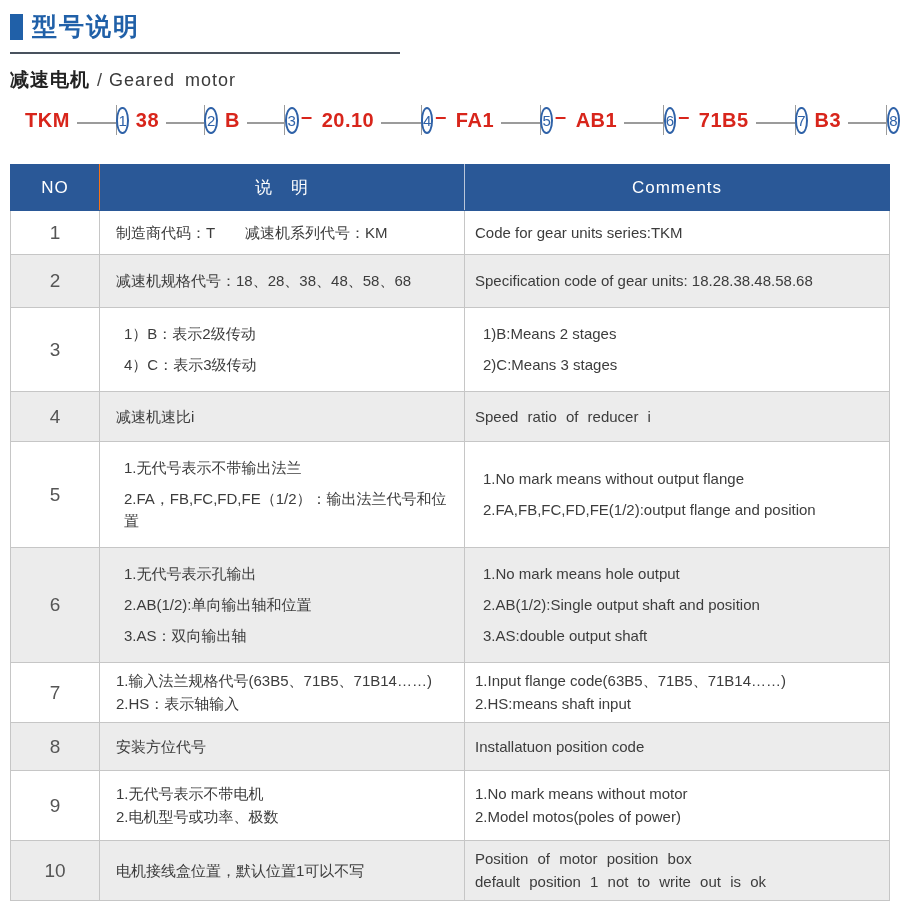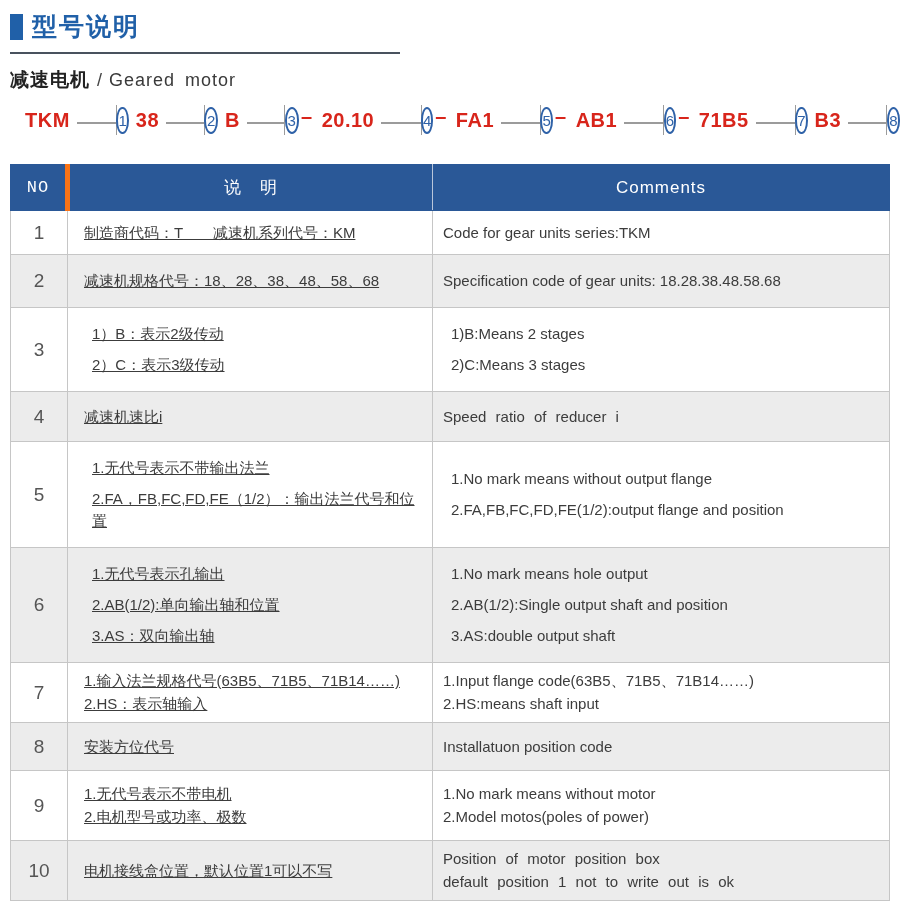--- a/index.html
+++ b/index.html
@@ -28,27 +28,27 @@
   .seg-stem { width: 1px; height: 30px; background: #9b9b9b; }
   .seg-circle { width: 27px; height: 27px; border: 2px solid #2f62a8; border-radius: 50%;
                 color: #2f62a8; font-size: 15px; display: flex; align-items: center;
                 justify-content: center; margin-top: 1px; background: #fff; }
 
   
   .spec-table { width: 880px; margin-top: 29px; border-collapse: collapse; table-layout: fixed; }
   .spec-table th { background: #2a5897; color: #ffffff; font-weight: normal; height: 46px;
                    font-size: 17px; text-align: center; border: 1px solid #2a5897;
                    letter-spacing: 1px; }
-  .spec-table th.col-no { width: 57px; border-right: 5px solid #f97316; font-family: Liberation Mono, monospace; }
+  .spec-table th.col-no { width: 89px; border-right: 1px solid #f97316; }
   .spec-table th.col-cn { width: 365px; border-right: 1px solid #b9c6da; }
   .spec-table td { border: 1px solid #c6c6c6; background: #ffffff; vertical-align: middle;
                    font-size: 15px; color: #3c3c3c; }
   tr.alt td { background: #ececec; }
   td.cell-no { text-align: center; font-size: 19px; color: #555; }
-  td.cell-cn { padding: 6px 8px 6px 16px; text-decoration: underline; }
+  td.cell-cn { padding: 6px 8px 6px 16px; }
   td.cell-en { padding: 6px 8px 6px 10px; }
   .cell-line { line-height: 22px; }
   tr.sp-wide  .cell-line { margin: 9px 8px; }
   tr.sp-tight .cell-line { margin: 1px 0; }
   tbody tr:nth-child(1) td  { height: 44px; }
   tbody tr:nth-child(2) td  { height: 53px; }
   tbody tr:nth-child(3) td  { height: 69px; }
   tbody tr:nth-child(4) td  { height: 50px; }
   tbody tr:nth-child(5) td  { height: 81px; }
   tbody tr:nth-child(6) td  { height: 102px; }
@@ -179,21 +179,21 @@
             <div class="cell-line">减速机规格代号：18、28、38、48、58、68</div>
           </td>
           <td class="cell-en">
             <div class="cell-line">Specification code of gear units: 18.28.38.48.58.68</div>
           </td>
         </tr>
         <tr class="sp-wide">
           <td class="cell-no">3</td>
           <td class="cell-cn">
             <div class="cell-line">1）B：表示2级传动</div>
-            <div class="cell-line">2）C：表示3级传动</div>
+            <div class="cell-line">4）C：表示3级传动</div>
           </td>
           <td class="cell-en">
             <div class="cell-line">1)B:Means 2 stages</div>
             <div class="cell-line">2)C:Means 3 stages</div>
           </td>
         </tr>
         <tr class="alt sp-single">
           <td class="cell-no">4</td>
           <td class="cell-cn">
             <div class="cell-line">减速机速比i</div>

